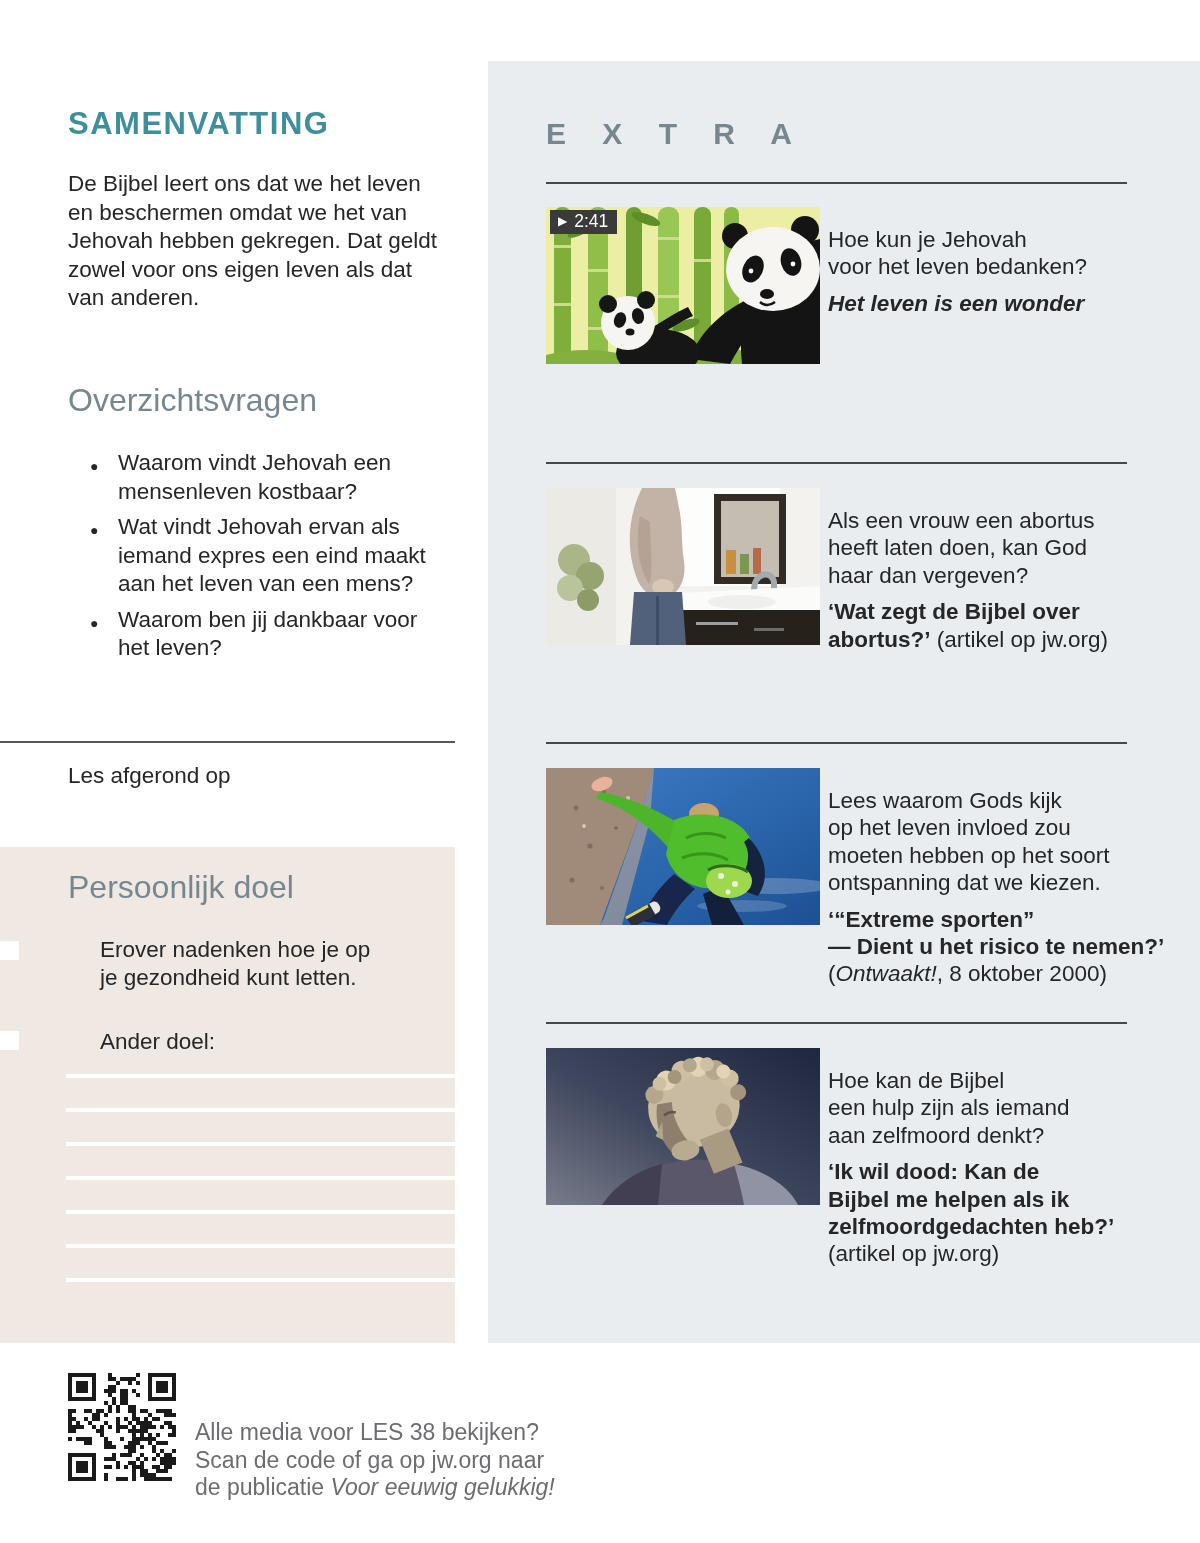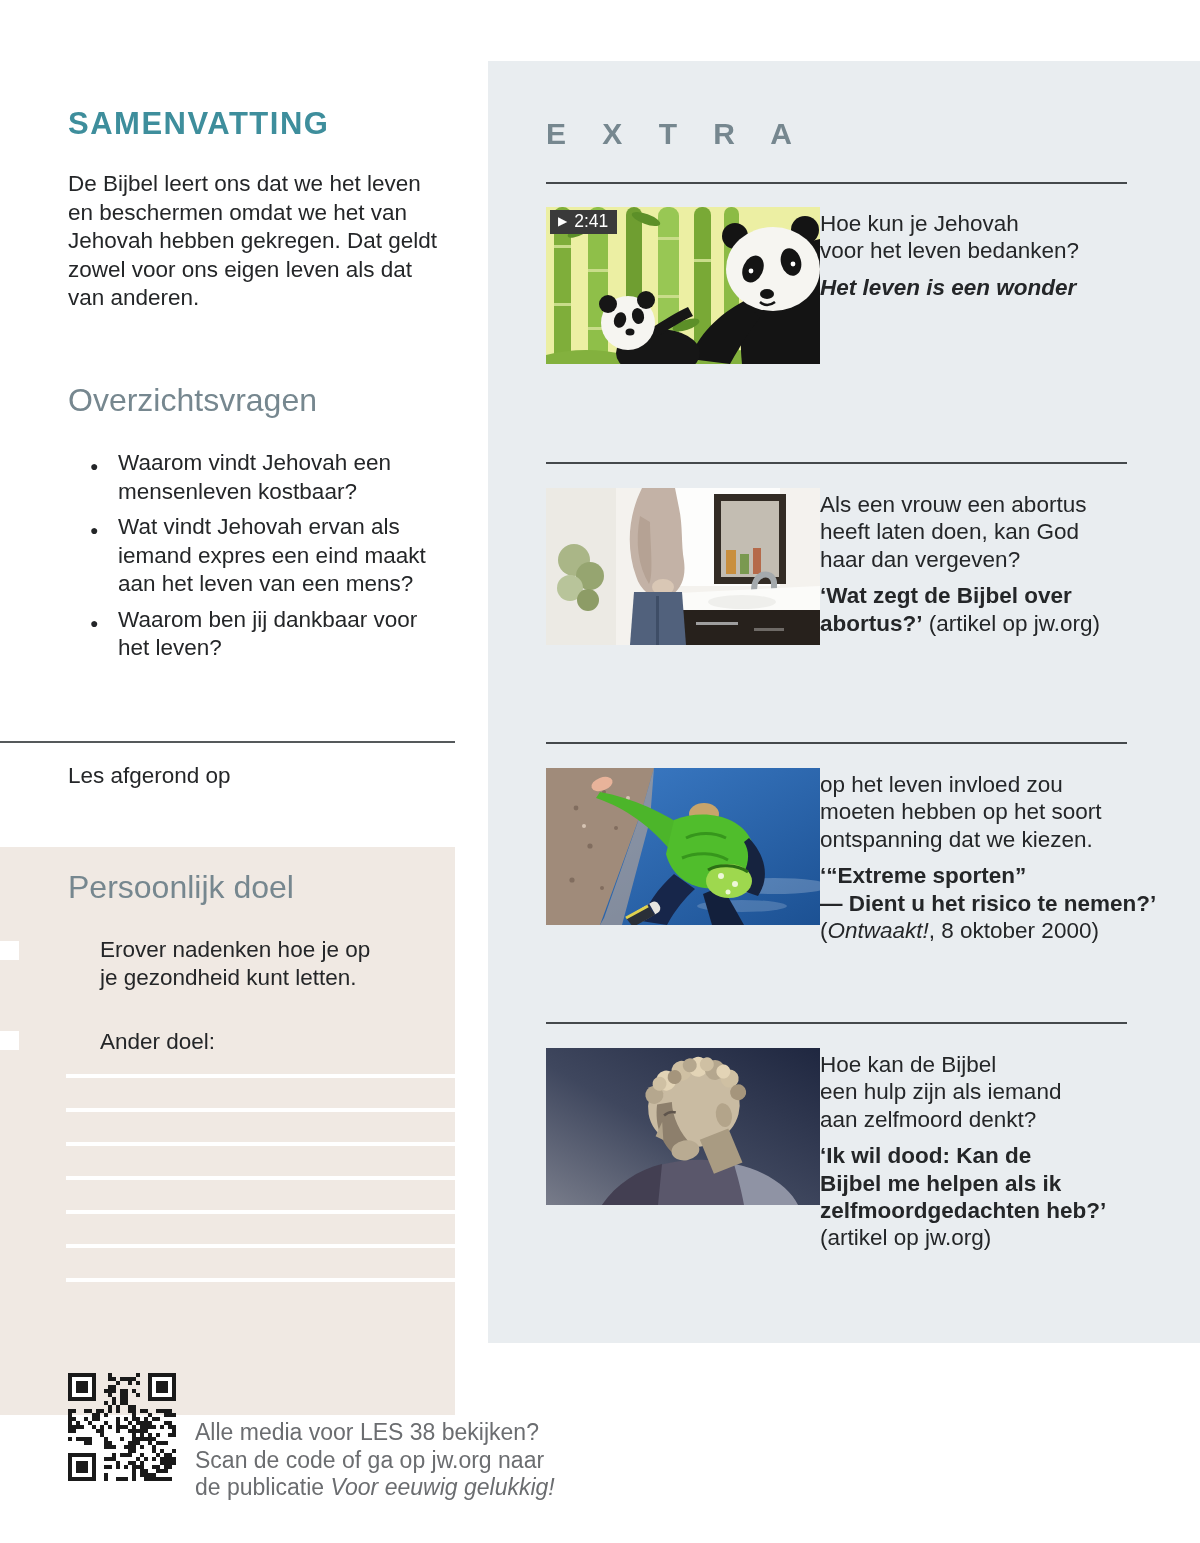--- a/index.html
+++ b/index.html
@@ -12,37 +12,37 @@
              letter-spacing:1.5px;color:var(--teal,#3e8e9c);}
   .sum-body{position:absolute;left:68px;top:170px;font-size:22.5px;line-height:28.5px;}
   .q-title{position:absolute;left:68px;top:382px;font-size:32px;color:var(--slate,#76878f);}
   .q-list{position:absolute;left:68px;top:449px;font-size:22.5px;line-height:28.5px;width:400px;}
   .q-item{position:relative;padding-left:50px;margin-bottom:7px;}
   .q-item .marker{position:absolute;left:22px;top:3px;font-size:14px;}
   .left-divider{position:absolute;left:0;top:741px;width:455px;height:2px;background:#55595b;}
   .completed{position:absolute;left:68px;top:763px;font-size:22.5px;}
 
   
-  .goal-panel{position:absolute;left:0;top:847px;width:455px;height:568px;background:var(--beige,#f0e9e3);text-decoration:underline;}
+  .goal-panel{position:absolute;left:0;top:847px;width:455px;height:496px;background:var(--beige,#f0e9e3);text-decoration:underline;}
   .goal-title{position:absolute;left:68px;top:22px;font-size:32px;color:var(--slate,#76878f);}
   .goal-box{position:absolute;width:19px;height:19px;background:#fff;}
   .goal-text{position:absolute;left:100px;font-size:22.5px;line-height:28px;}
   .write-line{position:absolute;left:66px;width:389px;height:4px;background:#fff;}
 
   
   .extra-panel{position:absolute;left:488px;top:61px;width:836px;height:1282px;background:var(--panel,#e9edf0);}
   .extra-title{position:absolute;left:58px;top:56px;font-size:30px;font-weight:bold;
                letter-spacing:14px;color:var(--slate,#76878f);}
   .x-divider{position:absolute;left:58px;width:581px;height:2px;background:var(--rule,#45494c);}
   .thumb{position:absolute;left:58px;width:274px;height:157px;overflow:hidden;}
   .thumb svg{display:block;width:274px;height:157px;}
   .badge{position:absolute;left:4px;top:3px;background:var(--badge,#3a3a3a);color:#fff;
          font-size:17.5px;line-height:23px;padding:0 9px 1px 8px;display:flex;align-items:center;gap:7px;}
   .badge .play{font-size:12px;line-height:23px;}
-  .x-text{position:absolute;left:332px;width:330px;font-size:22.5px;line-height:27.4px;}
+  .x-text{position:absolute;left:340px;width:330px;font-size:22.5px;line-height:27.4px;margin-top:16px;}
   .x-ref{margin-top:9px;font-weight:bold;}
   .x-ref .plain{font-weight:normal;}
   .x-ref .it{font-style:italic;font-weight:normal;}
   .bolditalic{font-weight:bold;font-style:italic;}
 
   
   .qr{position:absolute;left:68px;top:1373px;width:108px;height:108px;}
   .footer-text{position:absolute;left:195px;top:1419px;font-size:23px;line-height:27.5px;
                color:var(--muted,#6b6d70);}
   .footer-text .it{font-style:italic;}
@@ -262,20 +262,21 @@
           <path d="M80,150 l22,-12" stroke="#dfd14e" stroke-width="3" fill="none"></path>
           <ellipse cx="183" cy="113" rx="23" ry="17" fill="#9ed84e"></ellipse>
           <circle cx="175" cy="108" r="3" fill="#eef7d8"></circle>
             <circle cx="189" cy="116" r="3" fill="#eef7d8"></circle>
           <circle cx="182" cy="124" r="2.5" fill="#eef7d8"></circle>
           <path d="M162,102 C172,96 190,96 202,104" stroke="#2c7015" stroke-width="3" fill="none"></path>
         </g>
       </svg>
     </div>
     <div class="x-text" style="top:710px;">
+      <div class="nw">Lees waarom Gods kijk</div>
       <div class="nw">op het leven invloed zou</div>
       <div class="nw">moeten hebben op het soort</div>
       <div class="nw">ontspanning dat we kiezen.</div>
       <div class="x-ref">
         <div class="nw">‘“Extreme sporten”</div>
         <div class="nw">— Dient u het risico te nemen?’</div>
         <div class="nw"><span class="plain">(</span><span class="it">Ontwaakt!</span><span class="plain">, 8 oktober 2000)</span></div>
       </div>
     </div>
 

